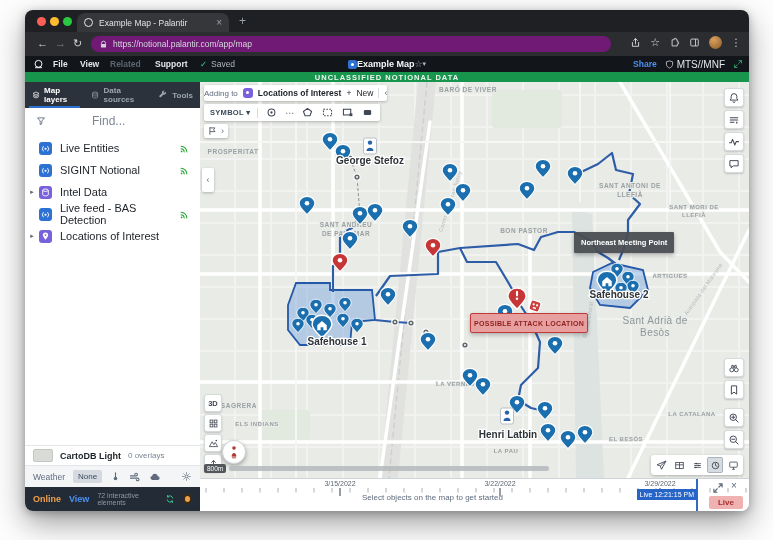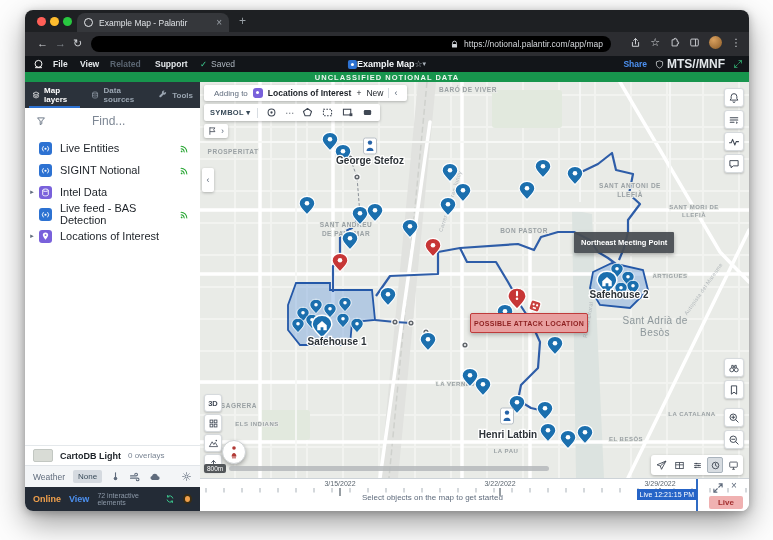--- a/index.html
+++ b/index.html
@@ -14,22 +14,22 @@
   .tldot { position:absolute; top:7px; width:9px; height:9px; border-radius:50%; }
   .tab { position:absolute; left:52px; top:3px; width:152px; height:19px; background:#35373b;
          border-radius:8px 8px 0 0; display:flex; align-items:center; padding:0 7px; gap:6px; }
   .tab-title { color:#dfe2e6; font-size:8.5px; flex:1; white-space:nowrap; overflow:hidden; }
   .tab-x { color:#9aa0a6; font-size:10px; }
   .newtab { position:absolute; left:214px; top:4px; color:#9aa0a6; font-size:12px; }
   .favicon { width:9px; height:9px; border:1.6px solid #e8eaed; border-radius:50%; }
   .toolbar { position:absolute; left:0; top:22px; width:100%; height:24px; background:#2c2d31;
              display:flex; align-items:center; }
   .navic { color:#d4d7db; font-size:11px; position:absolute; top:5px; }
-  .urlpill { position:absolute; left:66px; top:4px; width:520px; height:16px; background:#000000;
-             border-radius:8px; display:flex; align-items:center; padding:0 8px; gap:5px;justify-content:flex-end; }
+  .urlpill { position:absolute; left:66px; top:4px; width:520px; height:16px; background:#701a75;
+             border-radius:8px; display:flex; align-items:center; padding:0 8px; gap:5px; }
   .url { color:#d5d8dc; font-size:8.5px; }
   .chrome-right { position:absolute; right:8px; top:4px; display:flex; gap:9px; align-items:center; }
   .avatar { width:13px; height:13px; border-radius:50%;
             background:radial-gradient(circle at 35% 30%, #d9a05e, #8a5a27); }
 
   
   .menubar { position:absolute; left:0; top:46px; width:100%; height:16px; background:#121519; }
   .menu-item { position:absolute; top:0; height:16px; line-height:16px; font-size:8.5px;
                font-weight:700; color:#e3e7ea; }
   .menu-center { position:absolute; left:50%; top:0; transform:translateX(-50%); height:16px;
@@ -80,21 +80,21 @@
 
   
   .map { position:absolute; left:175px; top:0; width:549px; height:396px; overflow:hidden;
          background:
            repeating-linear-gradient(90deg, transparent 0 34px, #f2f3f0 34px 36px),
            repeating-linear-gradient(0deg, transparent 0 30px, #f2f3f0 30px 32px),
            #e9ebe7; }
   .map svg.base { position:absolute; left:0; top:0; }
   .float { position:absolute; background:#fff; border-radius:2px;
            box-shadow:0 1px 3px rgba(0,0,0,.25); display:flex; align-items:center; }
-  .adding-bar { left:4px; top:3px; height:16px; padding:0 10px; gap:5px; }
+  .adding-bar { left:4px; top:3px; height:16px; padding:0 0; gap:5px; }
   .adding-label { font-size:8px; color:#5f6b7c; }
   .purp { width:10px; height:10px; border-radius:3px; background:#7961db; position:relative; }
   .purp:after { content:""; position:absolute; left:3.5px; top:2.5px; width:3px; height:3px;
                 border-radius:50%; background:#fff; }
   .adding-name { font-size:8.5px; font-weight:700; color:#1c2127; }
   .plusnew { font-size:8.5px; color:#1c2127; }
   .vsep { width:1px; height:10px; background:#d8dde2; }
   .chev { color:#5f6b7c; font-size:9px; }
   .symbol-bar { left:4px; top:22px; height:17px; padding:0 6px; gap:7px; }
   .symbol-lbl { font-size:7.5px; font-weight:700; color:#394b59; letter-spacing:.3px; }
@@ -218,21 +218,21 @@
       <span style="color:#f5f8fa;font-size:9px;font-weight:700">Example Map</span>
       <span style="color:#aeb6bf;font-size:9px">☆</span>
       <span style="color:#aeb6bf;font-size:7px">▾</span>
     </div>
     <div class="menu-right">
       <span style="color:#4c90f0;font-size:8.5px;font-weight:700">Share</span>
       <span style="display:flex;align-items:center;gap:3px">
         <svg class="ic" width="9" height="9" viewBox="0 0 16 16">
               <path d="M8 1.5l5.5 1.8v4.2c0 3.6-2.6 5.6-5.5 6.8-2.9-1.2-5.5-3.2-5.5-6.8V3.3z" fill="none" stroke="#dfe3e7" stroke-width="1.3"></path>
             </svg>
-        <span style="color:#e3e7ea;font-size:12px;font-weight:700">MTS//MNF</span>
+        <span style="color:#e3e7ea;font-size:10px;font-weight:400">MTS//MNF</span>
       </span>
       <svg class="ic" width="10" height="10" viewBox="0 0 16 16">
             <path d="M9.5 2.5h4v4M13.5 2.5L9 7M6.5 13.5h-4v-4M2.5 13.5L7 9" fill="none" stroke="#2f9e68" stroke-width="1.5" stroke-linecap="round"></path>
           </svg>
     </div>
   </div>
 
   <div class="banner">
     <span>UNCLASSIFIED NOTIONAL DATA</span>
   </div>

